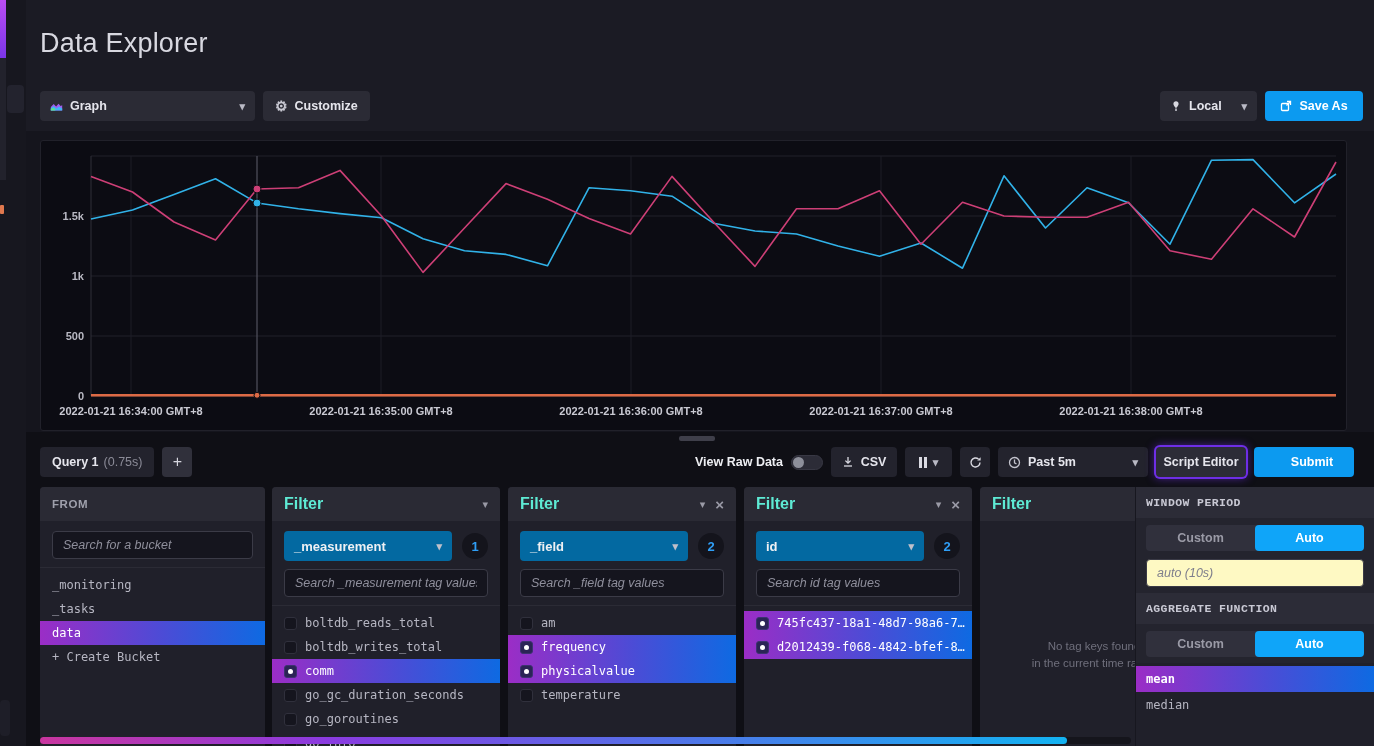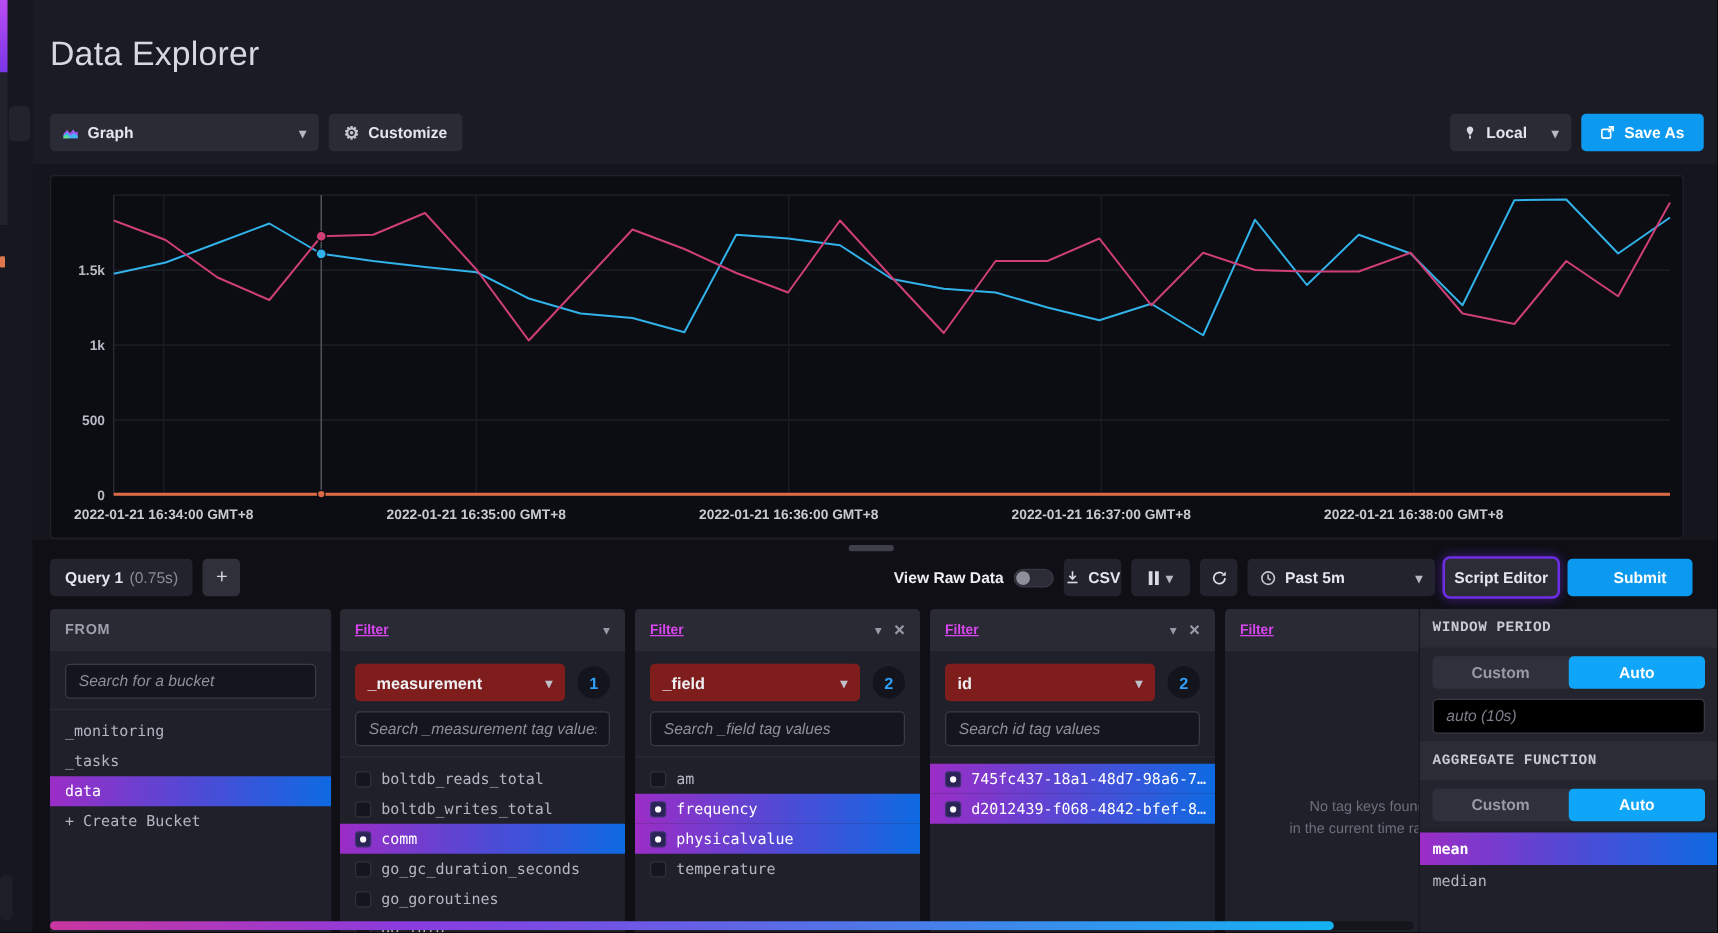--- a/index.html
+++ b/index.html
@@ -39,62 +39,62 @@
   
   .query-row { position:absolute; left:40px; right:20px; top:447px; height:30px; display:flex; align-items:center; gap:8px; }
   .query-tab { padding:0 12px; background:#23232d; gap:5px; }
   .query-time { color:#8b8b97; font-weight:400; }
   .add-btn { width:30px; background:#30303b; font-size:16px; font-weight:400; color:#d6d6de; }
   .raw-label { font-size:12.5px; font-weight:700; color:#edeef2; margin-left:auto; }
   .toggle { width:32px; height:15px; border-radius:8px; background:#2c2c37; border:1px solid #383844; display:flex; align-items:center; padding:1px; }
   .knob { width:11px; height:11px; border-radius:50%; background:#8d8f9a; }
   .icon-12 { width:12px; height:12px; }
   .icon-13 { width:13px; height:13px; }
-  .csv-btn { width:46px; background:#23232d; }
+  .csv-btn { width:66px; background:#23232d; }
   .pause-btn { width:47px; background:#23232d; gap:6px; }
   .pause-bars { display:flex; gap:2px; }
   .pause-bars i { display:block; width:3px; height:11px; background:#dadae2; }
   .pause-btn .caret, .pause-btn .caret { margin-left:0; }
   .refresh-btn { width:30px; background:#23232d; }
   .range-dd { width:150px; justify-content:flex-start; padding:0 10px; background:#23232d; }
   .script-btn { width:90px; background:#2c2c37; box-shadow:0 0 0 2px #6e2ee6, 0 0 9px 2px rgba(110,46,230,.55); }
   .submit-btn { width:100px;padding-left:16px; }
 
   
   .builder { position:absolute; left:40px; top:487px; width:1334px; height:259px; overflow:hidden; }
   .panel { position:absolute; top:0; height:300px; background:#20202a; border-radius:4px; overflow:hidden; display:flex; flex-direction:column; }
   .panel-header { height:34px; flex:0 0 34px; background:#2a2a34; display:flex; align-items:center; padding:0 12px; gap:10px; }
   .from-title { font-size:11.5px; font-weight:700; color:#9fa0ac; letter-spacing:.6px; }
-  .filter-title { font-size:11px; font-weight:700; color:#d946ef;text-decoration:underline; }
+  .filter-title { font-size:16px; font-weight:700; color:#5eead4; }
   .hdr-caret { margin-left:auto; color:#9a9aa6; font-size:11px; }
   .hdr-close { color:#9a9aa6; font-size:15px; font-weight:700; line-height:1; }
   .panel-body { padding:10px 12px 8px; display:flex; flex-direction:column; gap:8px; }
   .search-input { height:28px; background:#15151e; border:1px solid #3b3b47; border-radius:4px; color:#c7c7d1; font-style:italic; font-size:12.5px; padding:0 10px; width:100%; outline:none; font-family:"Liberation Sans", sans-serif; }
   .search-input::placeholder { color:#8f8f9c; }
   .list { border-top:1px solid #2b2b35; padding:5px 0; flex:1; overflow:hidden; }
   .item { height:24px; display:flex; align-items:center; padding:0 12px; gap:8px; font-family:"DejaVu Sans Mono", monospace; font-size:12px; color:#b6b6c2; white-space:nowrap; }
   .item.sel { background:linear-gradient(90deg,#9b2dc6,#4b4cd6 55%,#0e6ae2); color:#fff; }
   .cb { width:13px; height:13px; border-radius:3px; background:#15151e; border:1px solid #30303c; flex:0 0 13px; display:flex; align-items:center; justify-content:center; }
   .item.sel .cb { background:#2b2456; border-color:#3b3370; }
   .cb .dot { width:5px; height:5px; border-radius:50%; background:#fff; }
   .tag-row { display:flex; align-items:center; gap:10px; }
-  .tag-dd { flex:1; height:30px; background:#7f1d1d; border-radius:4px; display:flex; align-items:center; padding:0 10px; color:#eef0f3; font-weight:700; font-size:13px; }
+  .tag-dd { flex:1; height:30px; background:#0369a1; border-radius:4px; display:flex; align-items:center; padding:0 10px; color:#eef0f3; font-weight:700; font-size:13px; }
   .tag-dd .caret { margin-left:auto; color:#c0c0ca; font-size:11px; }
   .count-badge { width:26px; height:26px; border-radius:50%; background:#14141c; color:#2f9ef6; font-weight:700; font-size:13px; display:flex; align-items:center; justify-content:center; flex:0 0 26px; }
   .empty-msg { flex:1; display:flex; flex-direction:column; align-items:center; justify-content:center; gap:5px; color:#6f6f7c; font-size:11.5px; }
   .empty-msg span { white-space:nowrap; }
 
   
   .right-panel { position:absolute; left:1095px; top:0; width:239px; height:300px; background:#24242e; border-left:1px solid #17171f; display:flex; flex-direction:column; overflow:hidden; }
   .rp-header { height:31px; flex:0 0 31px; background:#2c2c37; display:flex; align-items:center; padding:0 10px; font-size:11.5px; font-weight:700; color:#c9c9d4; letter-spacing:.4px;font-family:Liberation Mono, monospace; }
   .rp-row { padding:7px 10px 6px; }
   .segmented { height:26px; background:#30303c; border-radius:4px; display:flex; }
   .seg { flex:1; display:flex; align-items:center; justify-content:center; font-size:12.5px; font-weight:700; color:#9a9aa6; }
   .seg.active { background:#0fa5f9; color:#fff; border-radius:4px; }
-  .auto-input { height:28px; width:100%; background:#000000; border:1px solid #3a3a46; border-radius:4px; color:#7e7e8c; font-style:italic; font-size:12.5px; padding:0 10px; outline:none; font-family:"Liberation Sans", sans-serif; }
+  .auto-input { height:28px; width:100%; background:#fef9c3; border:1px solid #3a3a46; border-radius:4px; color:#7e7e8c; font-style:italic; font-size:12.5px; padding:0 10px; outline:none; font-family:"Liberation Sans", sans-serif; }
   .auto-input::placeholder { color:#7e7e8c; }
   .fill-row { display:flex; align-items:center; gap:8px; padding:4px 10px 8px; }
   .fill-cb { width:16px; height:16px; background:#15151e; border:1px solid #34343e; border-radius:3px; flex:0 0 16px; }
   .fill-label { font-weight:700; font-size:12.5px; color:#eceff2; flex:1; }
   .help { width:16px; height:16px; border-radius:50%; background:#9a9aa6; color:#23232b; font-weight:700; font-size:11px; display:flex; align-items:center; justify-content:center; }
   .fn-list { background:#20202a; flex:1; padding:3px 0; }
   .fn-item { height:26px; display:flex; align-items:center; padding:0 10px; font-family:"DejaVu Sans Mono", monospace; font-size:12px; color:#b6b6c2; }
   .fn-item.sel { background:linear-gradient(90deg,#9b2dc6,#4b4cd6 55%,#0e6ae2); color:#fff; font-weight:700; }
 
   .hsb { position:absolute; left:0; top:250px; width:1091px; height:7px; border-radius:4px; background:#15151c; }

